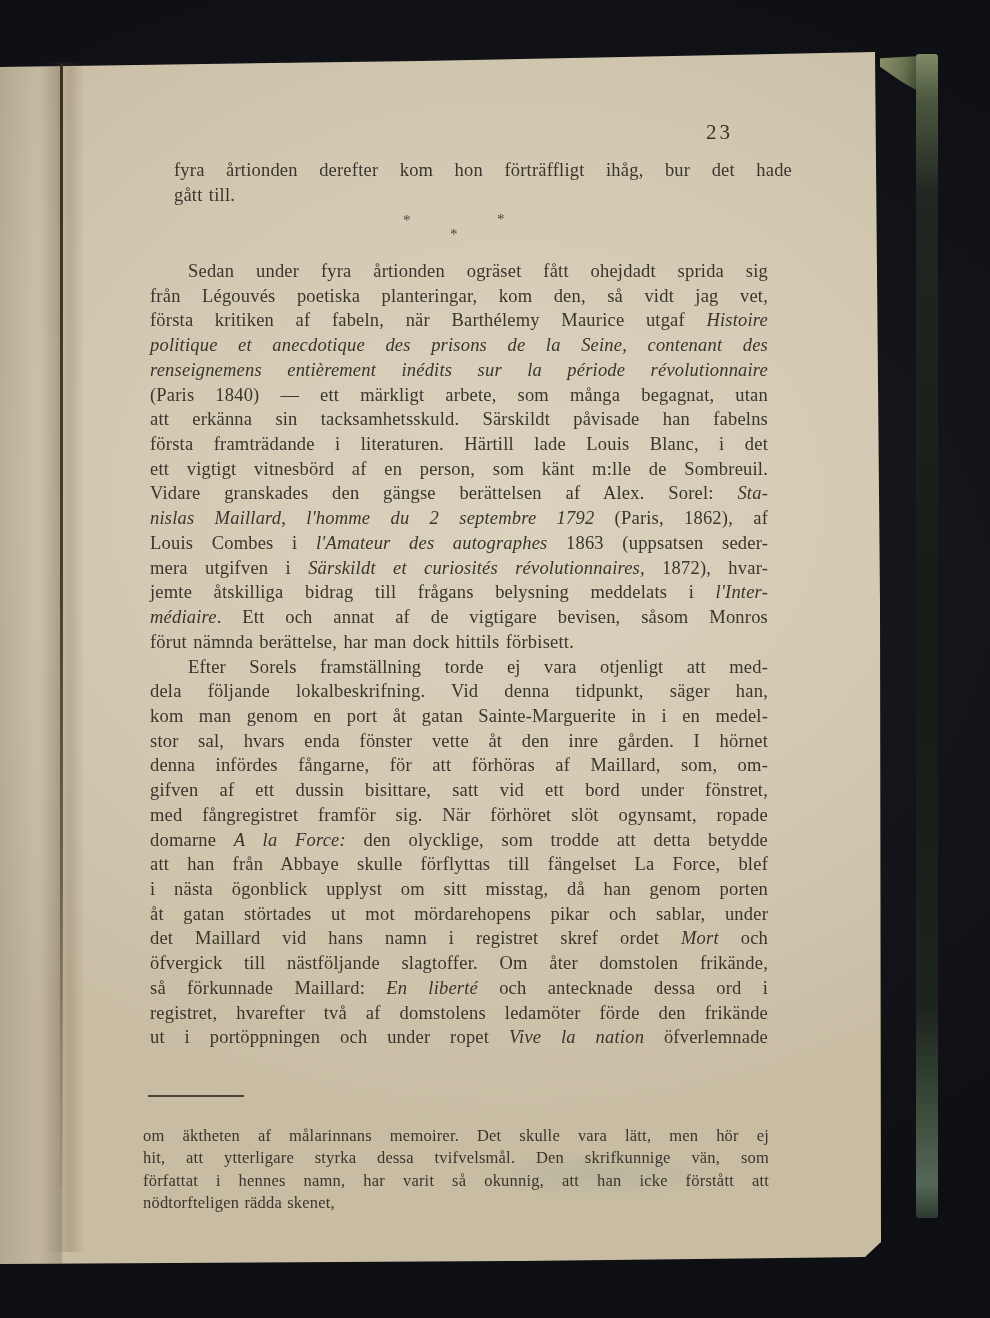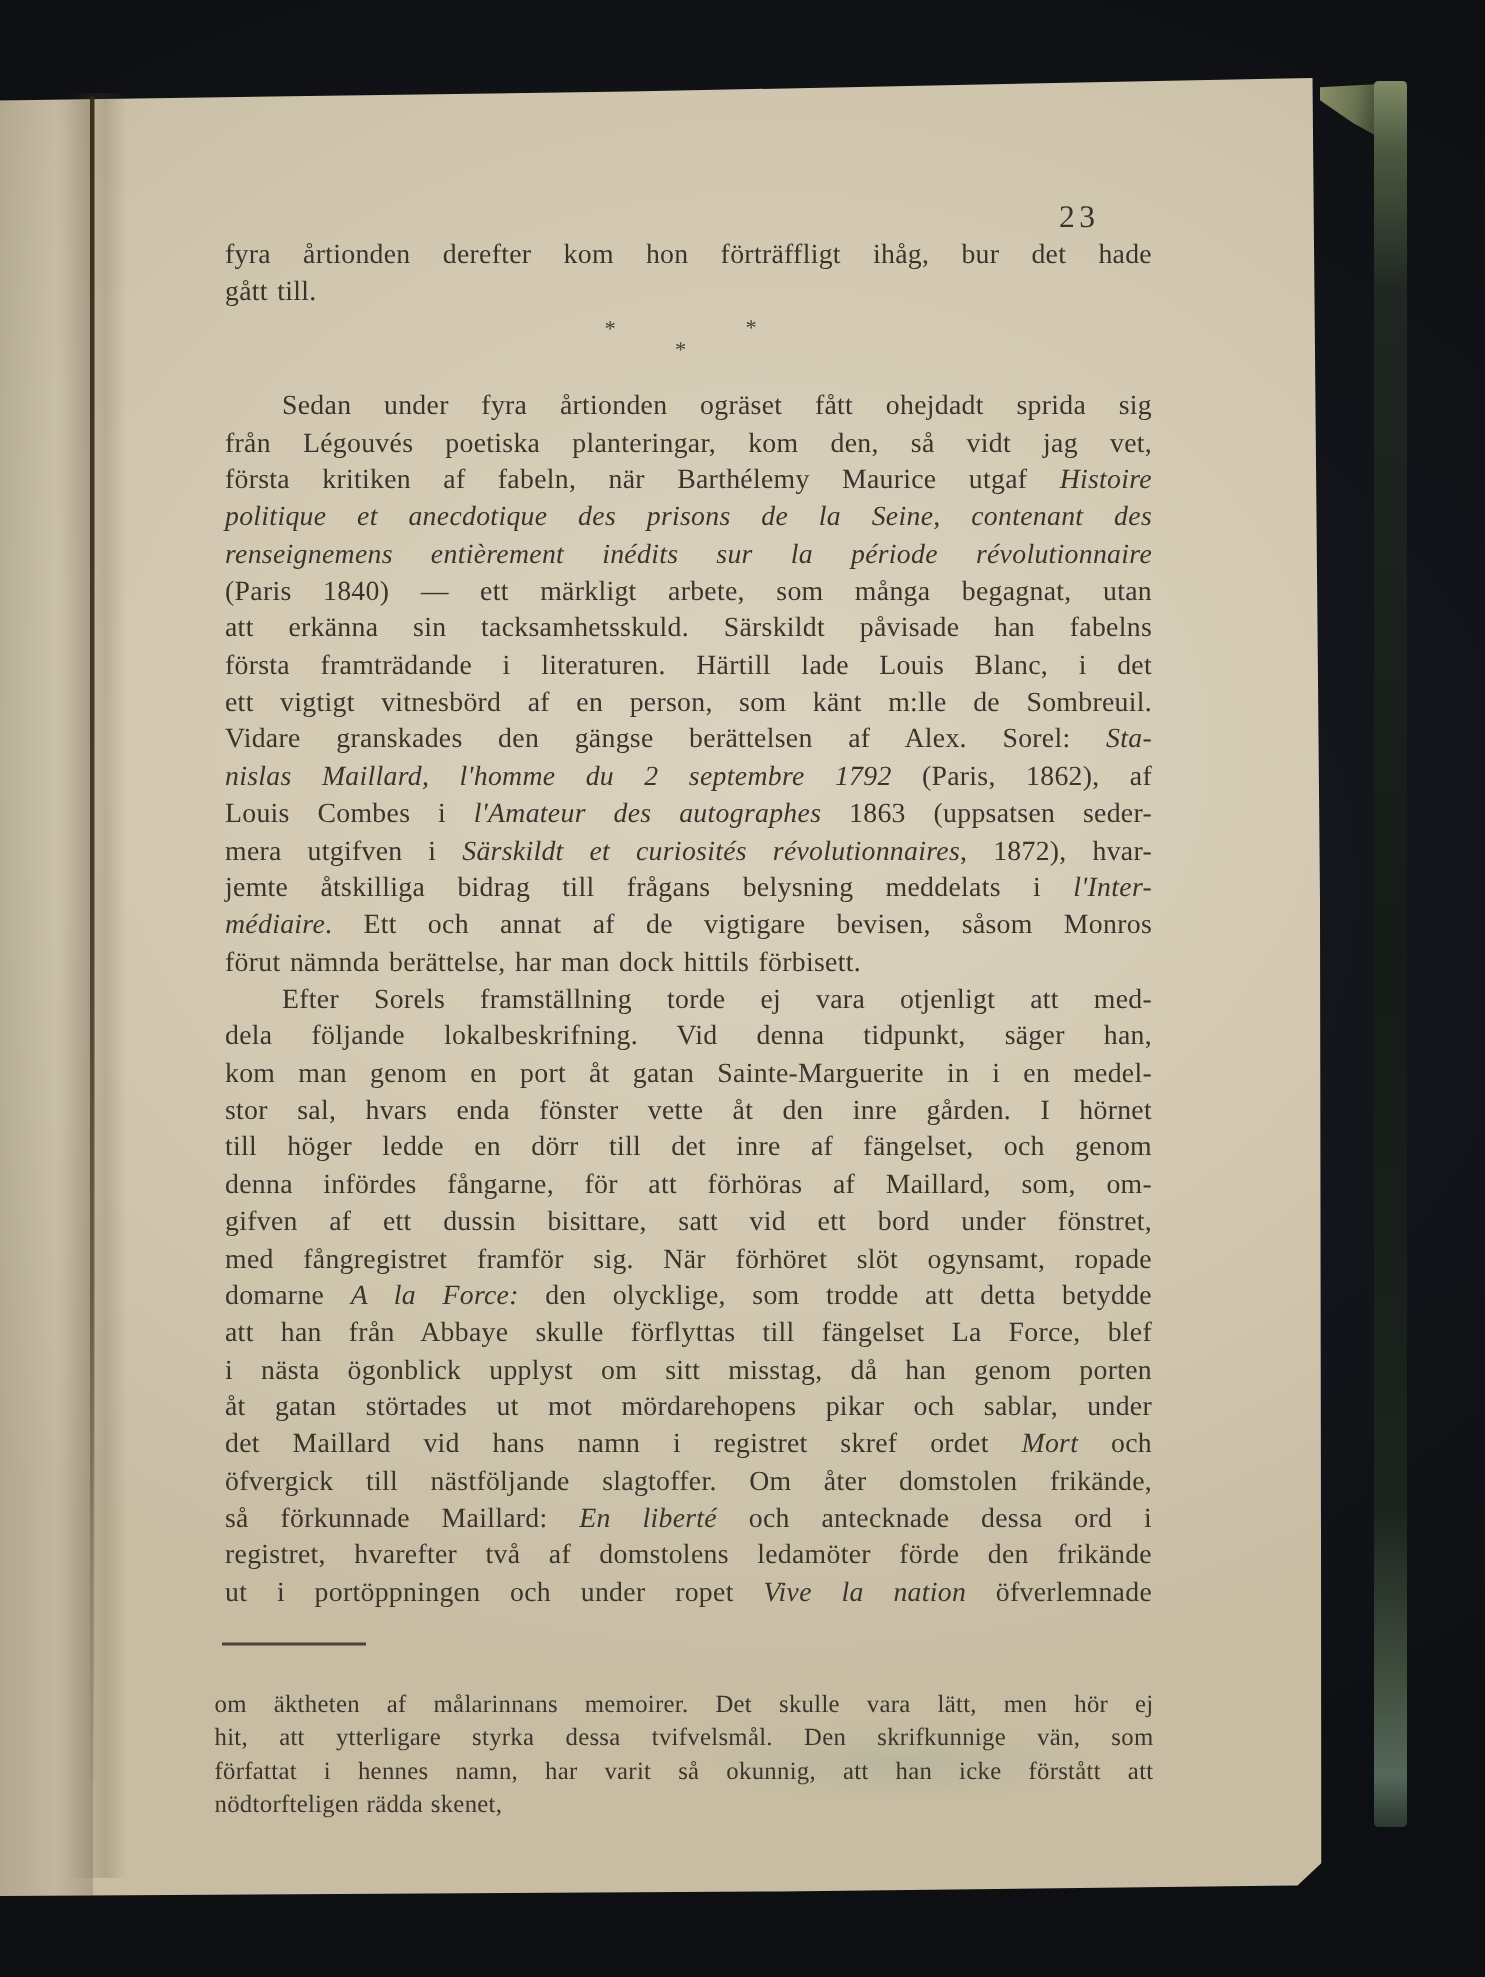--- a/index.html
+++ b/index.html
@@ -40,25 +40,25 @@
     background:linear-gradient(180deg,
       #7f8a66 0%, #4b583f 4%, #202722 12%, #151b17 50%,
       #1c241e 82%, #41503f 92%, #55675a 97%, #2c3a30 100%);
   }
   .cover-wedge{
     position:absolute;left:880px;top:56px;width:40px;height:36px;
     background:linear-gradient(100deg, #8b8f6a 0%, #6a7351 55%, #39422f 100%);
     clip-path:polygon(0 6%,100% 0,100% 100%,55% 72%,0 30%);
   }
   .pagenum{
-    position:absolute;left:706px;top:132px;
+    position:absolute;left:706px;top:120px;
     font-size:21px;letter-spacing:3px;color:#39342b;
   }
   .textcol{position:absolute;left:150px;width:618px;color:#3a352c;}
-  .cont{top:158px;font-size:18.5px;line-height:24.8px;}
+  .cont{top:158px;font-size:18.5px;line-height:24.8px;margin-left:24px;}
   .main{top:259px;font-size:18.5px;line-height:24.72px;}
   .tline{text-align:justify;text-align-last:justify;letter-spacing:0.2px;word-spacing:1.5px;}
   .tline.end{text-align-last:left;}
   .tline.ind{text-indent:38px;}
   .it{font-style:italic;}
   .asterism{position:absolute;left:395px;top:205px;width:120px;height:42px;color:#4a443a;}
   .st{position:absolute;font-size:15px;line-height:15px;}
   .st.s1{left:8px;top:8px;}
   .st.s2{left:102px;top:7px;}
   .st.s3{left:55px;top:22px;}
@@ -102,21 +102,20 @@
         <div class="tline"><span class="it">nislas Maillard, l'homme du 2 septembre 1792</span><span> (Paris, 1862), af</span></div>
         <div class="tline"><span>Louis Combes i </span><span class="it">l'Amateur des autographes</span><span> 1863 (uppsatsen seder-</span></div>
         <div class="tline"><span>mera utgifven i </span><span class="it">Särskildt et curiosités révolutionnaires</span><span>, 1872), hvar-</span></div>
         <div class="tline"><span>jemte åtskilliga bidrag till frågans belysning meddelats i </span><span class="it">l'Inter-</span></div>
         <div class="tline"><span class="it">médiaire</span><span>. Ett och annat af de vigtigare bevisen, såsom Monros</span></div>
         <div class="tline end"><span>förut nämnda berättelse, har man dock hittils förbisett.</span></div>
         <div class="tline ind"><span>Efter Sorels framställning torde ej vara otjenligt att med-</span></div>
         <div class="tline"><span>dela följande lokalbeskrifning. Vid denna tidpunkt, säger han,</span></div>
         <div class="tline"><span>kom man genom en port åt gatan Sainte-Marguerite in i en medel-</span></div>
         <div class="tline"><span>stor sal, hvars enda fönster vette åt den inre gården. I hörnet</span></div>
-        <div class="tline"><span>till höger ledde en dörr till det inre af fängelset, och genom</span></div>
         <div class="tline"><span>denna infördes fångarne, för att förhöras af Maillard, som, om-</span></div>
         <div class="tline"><span>gifven af ett dussin bisittare, satt vid ett bord under fönstret,</span></div>
         <div class="tline"><span>med fångregistret framför sig. När förhöret slöt ogynsamt, ropade</span></div>
         <div class="tline"><span>domarne </span><span class="it">A la Force:</span><span> den olycklige, som trodde att detta betydde</span></div>
         <div class="tline"><span>att han från Abbaye skulle förflyttas till fängelset La Force, blef</span></div>
         <div class="tline"><span>i nästa ögonblick upplyst om sitt misstag, då han genom porten</span></div>
         <div class="tline"><span>åt gatan störtades ut mot mördarehopens pikar och sablar, under</span></div>
         <div class="tline"><span>det Maillard vid hans namn i registret skref ordet </span><span class="it">Mort</span><span> och</span></div>
         <div class="tline"><span>öfvergick till nästföljande slagtoffer. Om åter domstolen frikände,</span></div>
         <div class="tline"><span>så förkunnade Maillard: </span><span class="it">En liberté</span><span> och antecknade dessa ord i</span></div>

